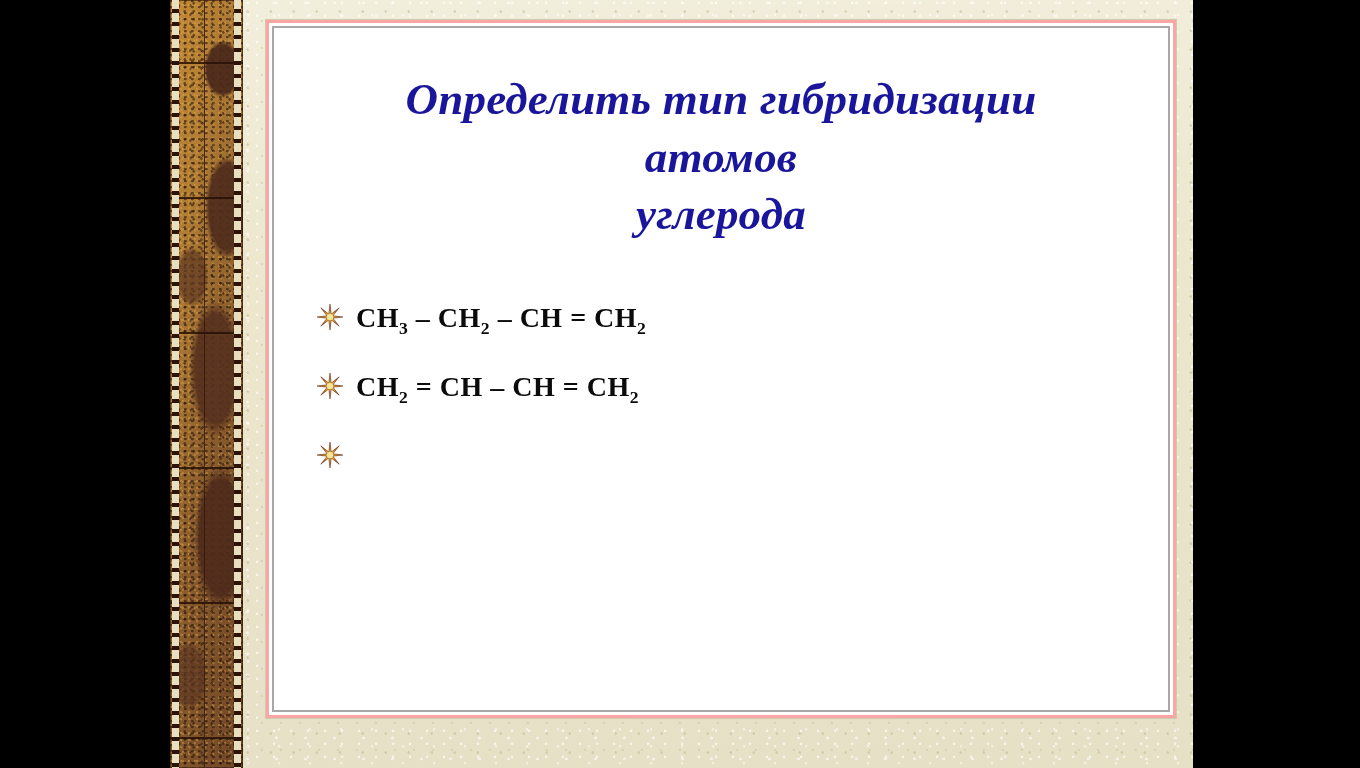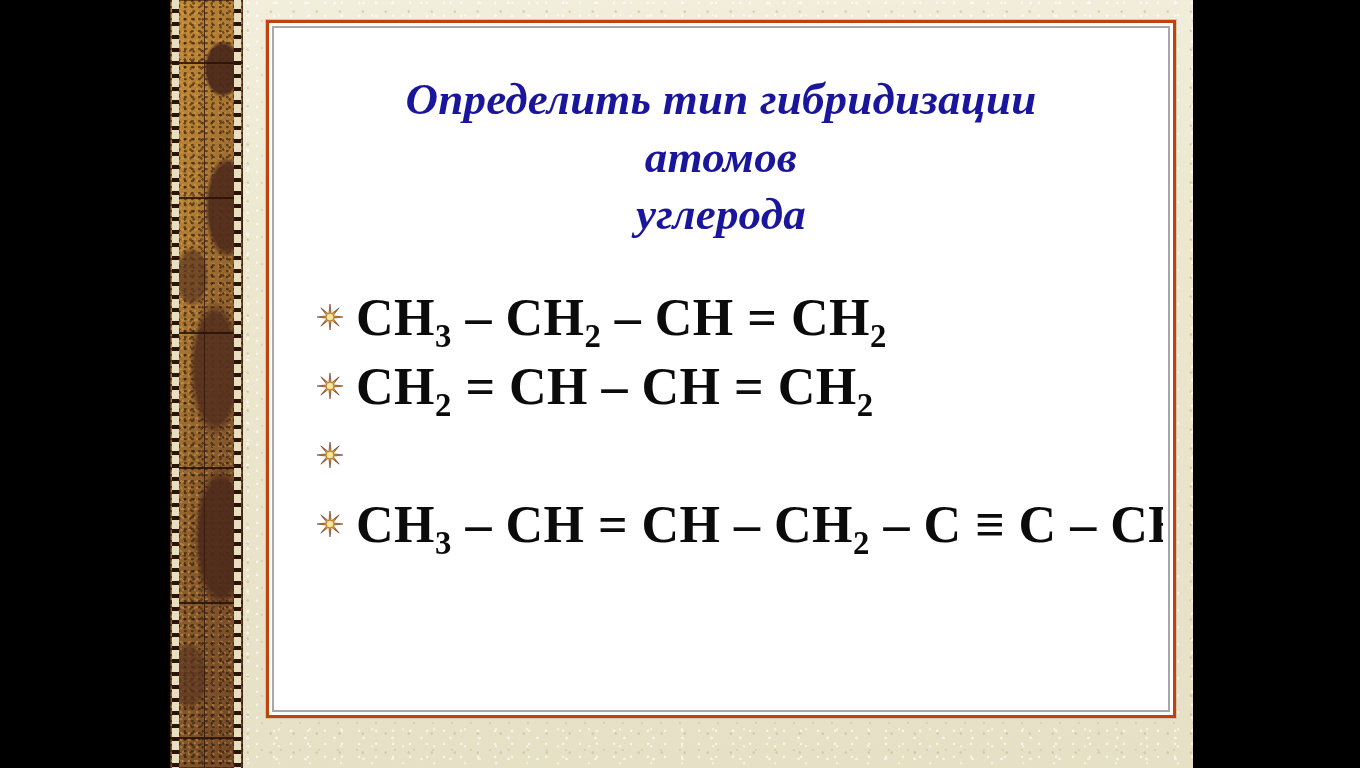--- a/index.html
+++ b/index.html
@@ -108,21 +108,21 @@
 
   
   #content-frame {
     position: absolute;
     left: 266px;
     top: 20px;
     width: 910px;
     height: 698px;
     z-index: 25;
     background: #ffffff;
-    border: 3px solid #c2410c;
+    border: 3px solid #fca5a5;
     box-shadow:
       inset 0 0 0 3px #ffffff,
       inset 0 0 0 5px #a8a8a8,
       0 0 0 1px #cfc9ae;
     box-sizing: border-box;
   }
 
   #content-inner {
     position: absolute;
     inset: 10px;
@@ -159,21 +159,21 @@
     flex: 0 0 auto;
     width: 26px;
     height: 26px;
     margin-right: 13px;
     position: relative;
     top: -1px;
   }
   .formula-text {
     font-family: "Liberation Serif", "DejaVu Serif", serif;
     font-weight: 700;
-    font-size: 52px;
+    font-size: 28px;
     line-height: 1;
     color: #0b0b0b;
     white-space: nowrap;
     letter-spacing: 0.5px;
   }
   .formula-text sub {
     font-size: 0.63em;
     line-height: 0;
     vertical-align: -0.38em;
     font-weight: 700;
@@ -233,34 +233,20 @@
                   <radialGradient id="sg" cx="50%" cy="50%" r="50%">
                     <stop offset="0%" stop-color="#f7e59a"></stop>
                     <stop offset="38%" stop-color="#d79a2b"></stop>
                     <stop offset="100%" stop-color="#7a2a12"></stop>
                   </radialGradient>
                 </defs>
                 <polygon points="13.00,0.00 14.22,10.04 22.19,3.81 15.96,11.78 26.00,13.00 15.96,14.22 22.19,22.19 14.22,15.96 13.00,26.00 11.78,15.96 3.81,22.19 10.04,14.22 0.00,13.00 10.04,11.78 3.81,3.81 11.78,10.04" fill="url(#sg)" stroke="#5c2008" stroke-width="0.5"></polygon>
                 <circle cx="13" cy="13" r="3.1" fill="#f7e59a"></circle>
               </svg></span>
           </li>
-          <li class="formula-row">
-            <span class="bullet-star"><svg viewBox="0 0 26 26" width="26" height="26">
-                <defs>
-                  <radialGradient id="sg" cx="50%" cy="50%" r="50%">
-                    <stop offset="0%" stop-color="#f7e59a"></stop>
-                    <stop offset="38%" stop-color="#d79a2b"></stop>
-                    <stop offset="100%" stop-color="#7a2a12"></stop>
-                  </radialGradient>
-                </defs>
-                <polygon points="13.00,0.00 14.22,10.04 22.19,3.81 15.96,11.78 26.00,13.00 15.96,14.22 22.19,22.19 14.22,15.96 13.00,26.00 11.78,15.96 3.81,22.19 10.04,14.22 0.00,13.00 10.04,11.78 3.81,3.81 11.78,10.04" fill="url(#sg)" stroke="#5c2008" stroke-width="0.5"></polygon>
-                <circle cx="13" cy="13" r="3.1" fill="#f7e59a"></circle>
-              </svg></span>
-            <span class="formula-text">CH<sub>3</sub> – CH = CH – CH<sub>2</sub> – C ≡ C – CH<sub>3</sub></span>
-          </li>
         </ul>
 
     </div>
   </div>
 
   <div class="letterbox left"></div>
   <div class="letterbox right"></div>
 
 </div>
 

